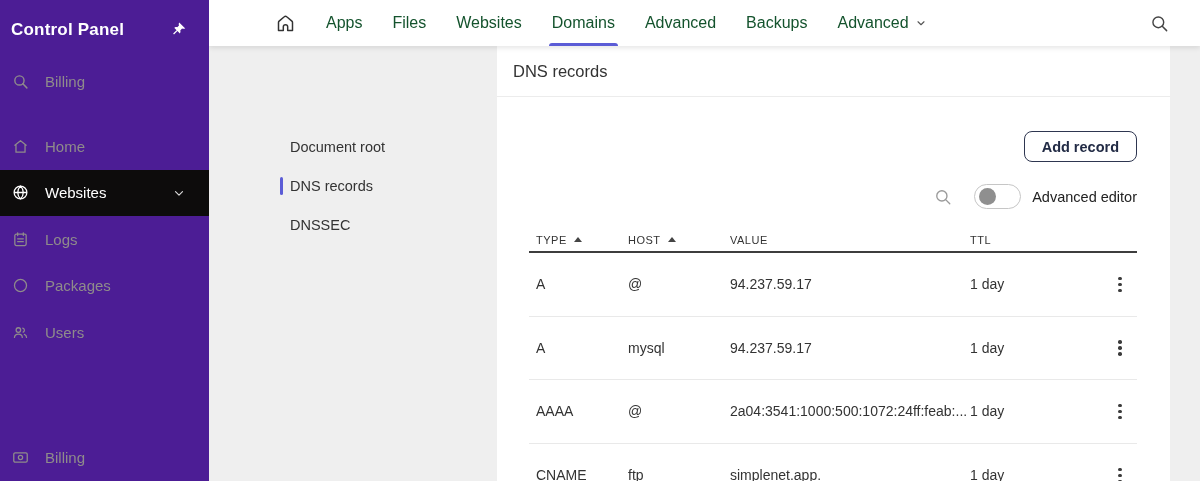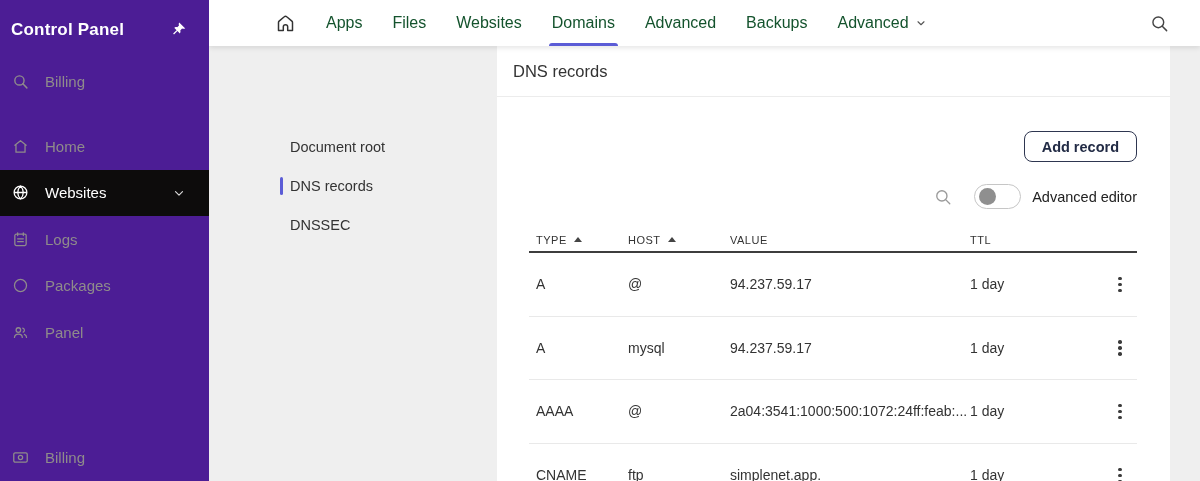--- a/index.html
+++ b/index.html
@@ -189,21 +189,21 @@
     </div>
 
     <div class="side-item">
       <span class="icon">
         <svg width="17" height="17" viewBox="0 0 24 24" fill="none" stroke="currentColor" stroke-width="1.8" stroke-linecap="round">
           <circle cx="9" cy="8.5" r="3.2"></circle>
             <path d="M3.5 19c0-3 2.4-4.8 5.5-4.8s5.5 1.8 5.5 4.8"></path>
             <path d="M15.2 5.8a3 3 0 012.3 2.9c0 1.2-.7 2.3-1.7 2.8M17.5 14.6c2 .7 3 2.2 3 4.4"></path>
         </svg>
       </span>
-      <span>Panel</span>
+      <span>Users</span>
     </div>
 
 
     <div class="side-spacer"></div>
 
     <div class="side-item">
       <span class="icon">
         <svg width="17" height="17" viewBox="0 0 24 24" fill="none" stroke="currentColor" stroke-width="1.8">
           <rect x="2.5" y="5.5" width="19" height="13" rx="2"></rect>
             <circle cx="12" cy="12" r="3"></circle>

